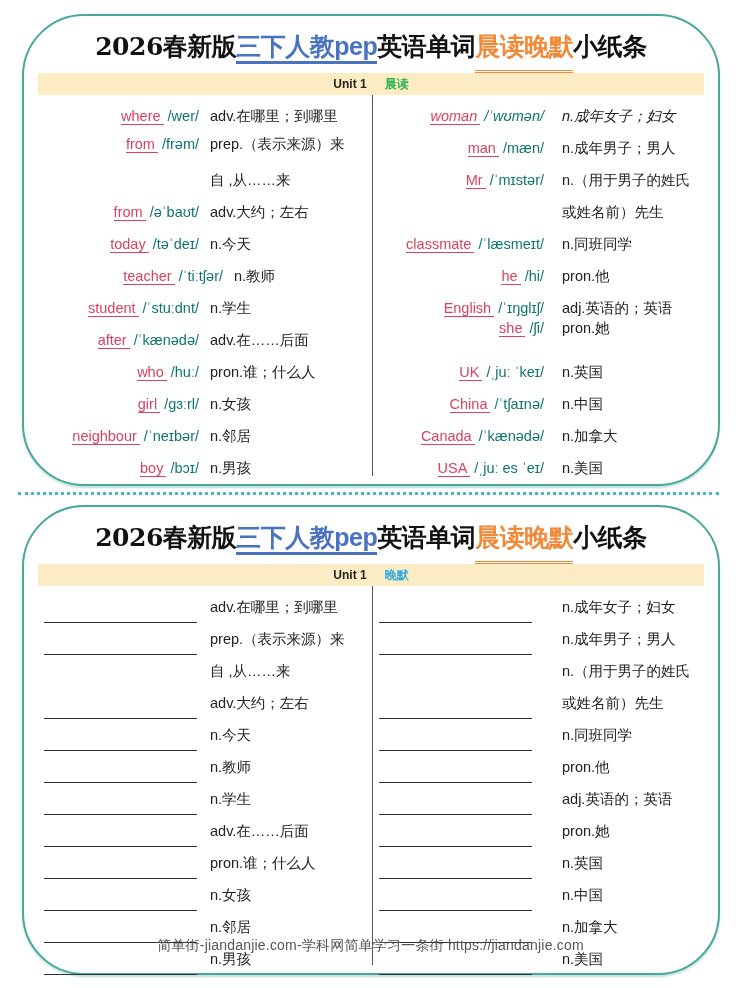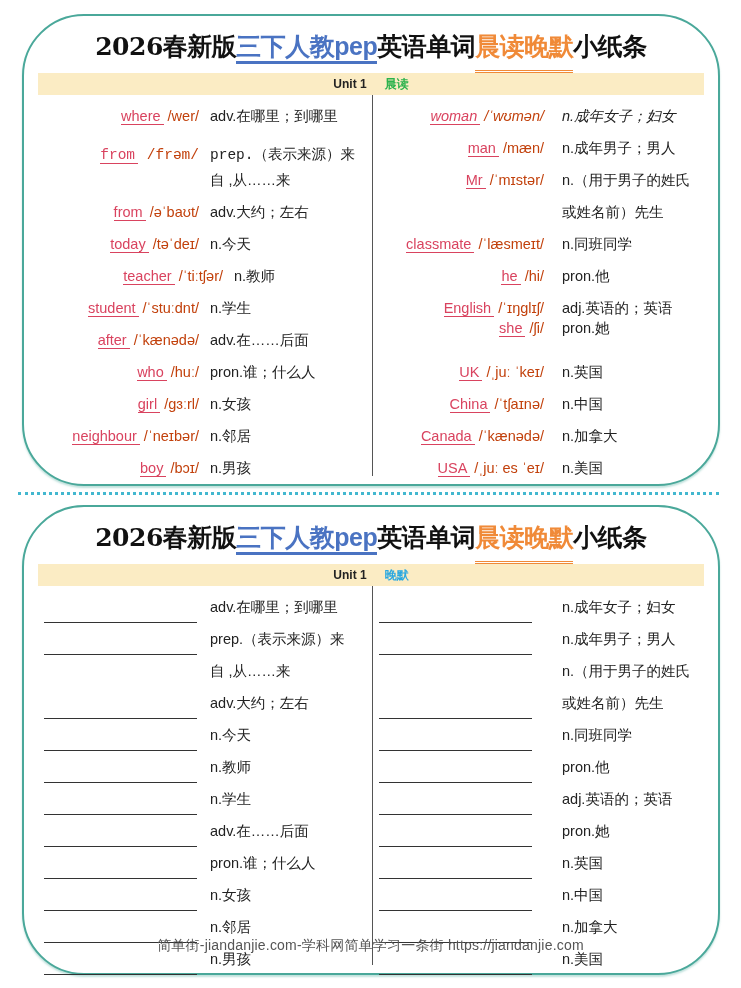--- a/index.html
+++ b/index.html
@@ -40,21 +40,21 @@
 
   .divider {
     position: absolute; left: 348px; top: 79px; bottom: 8px;
     border-left: 1px solid #555;
   }
 
   .rows { position: absolute; top: 84px; left: 0; right: 0; }
   .row { position: absolute; height: 32px; font-size: 14.5px; line-height: 32px; white-space: nowrap; }
   .word-cell { position: absolute; text-align: right; }
   .word { color: #d9435f; border-bottom: 1px solid #d9435f; padding-right: 3px; }
-  .ipa { color: #c2410c; }
+  .ipa { color: #0f766e; }
   .meaning { position: absolute; color: #222; }
   .blank { position: absolute; border-bottom: 1px solid #333; height: 22px; }
 
   .separator {
     position: absolute; left: 18px; right: 22px; top: 492px;
     border-top: 3px dotted #42b7cf;
   }
 
   .watermark {
     position: absolute; left: 0; right: 0; top: 937px;
@@ -72,21 +72,21 @@
   <div class="unit-bar">
     <span class="unit-label">Unit 1</span>
     <span class="mode-green">晨读</span>
   </div>
   <div class="divider"></div>
   <div class="rows" id="morning-rows">
       <div class="row" style="top: 0px; left: 0px; width: 698px;">
         <div class="word-cell" style="right: 523px;"><span class="word">where</span> <span class="ipa">/wer/</span></div>
         <span class="meaning" style="left: 186px;">adv.在哪里；到哪里</span>
       </div>
-      <div class="row" style="top: 39px; left: 0px; width: 698px; font-family: Liberation Mono, monospace;">
+      <div class="row" style="top: 28px; left: 0px; width: 698px;">
         <div class="word-cell" style="right: 523px;"><span class="word">from</span> <span class="ipa">/frəm/</span></div>
         <span class="meaning" style="left: 186px;">prep.（表示来源）来</span>
       </div>
       <div class="row" style="top: 64px; left: 0px; width: 698px;">
         <div class="word-cell" style="right: 523px;"></div>
         <span class="meaning" style="left: 186px;">自 ,从……来</span>
       </div>
       <div class="row" style="top: 96px; left: 0px; width: 698px;">
         <div class="word-cell" style="right: 523px;"><span class="word">from</span> <span class="ipa">/əˈbaʊt/</span></div>
         <span class="meaning" style="left: 186px;">adv.大约；左右</span>

